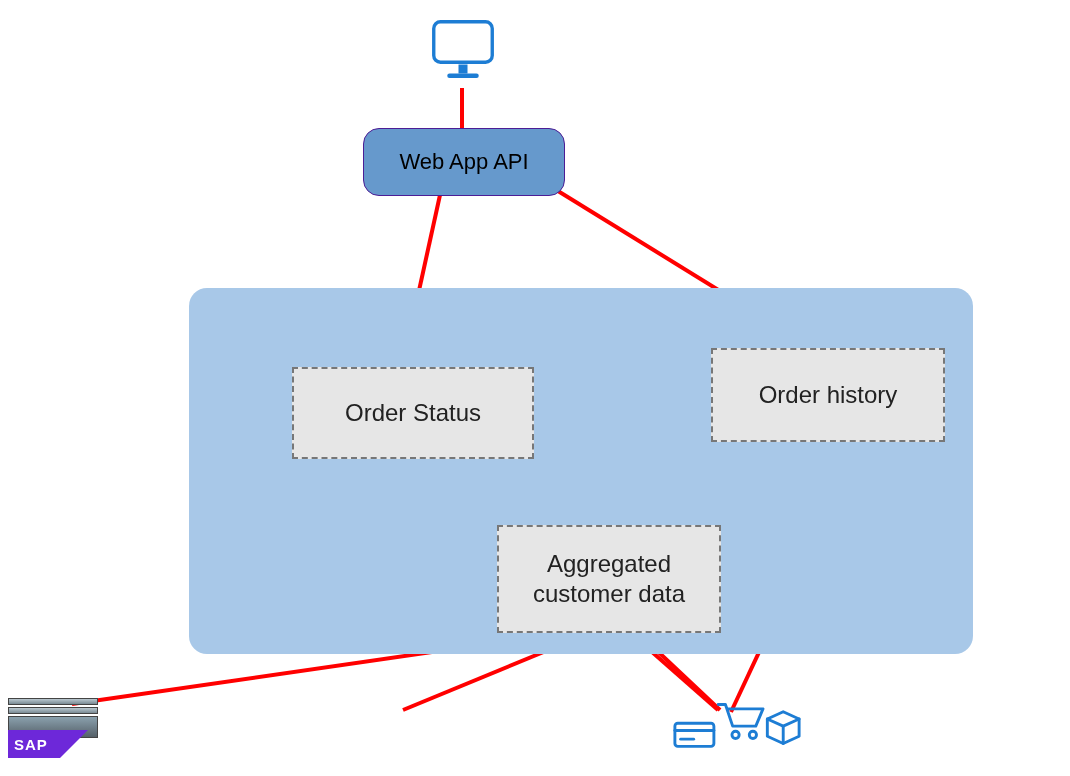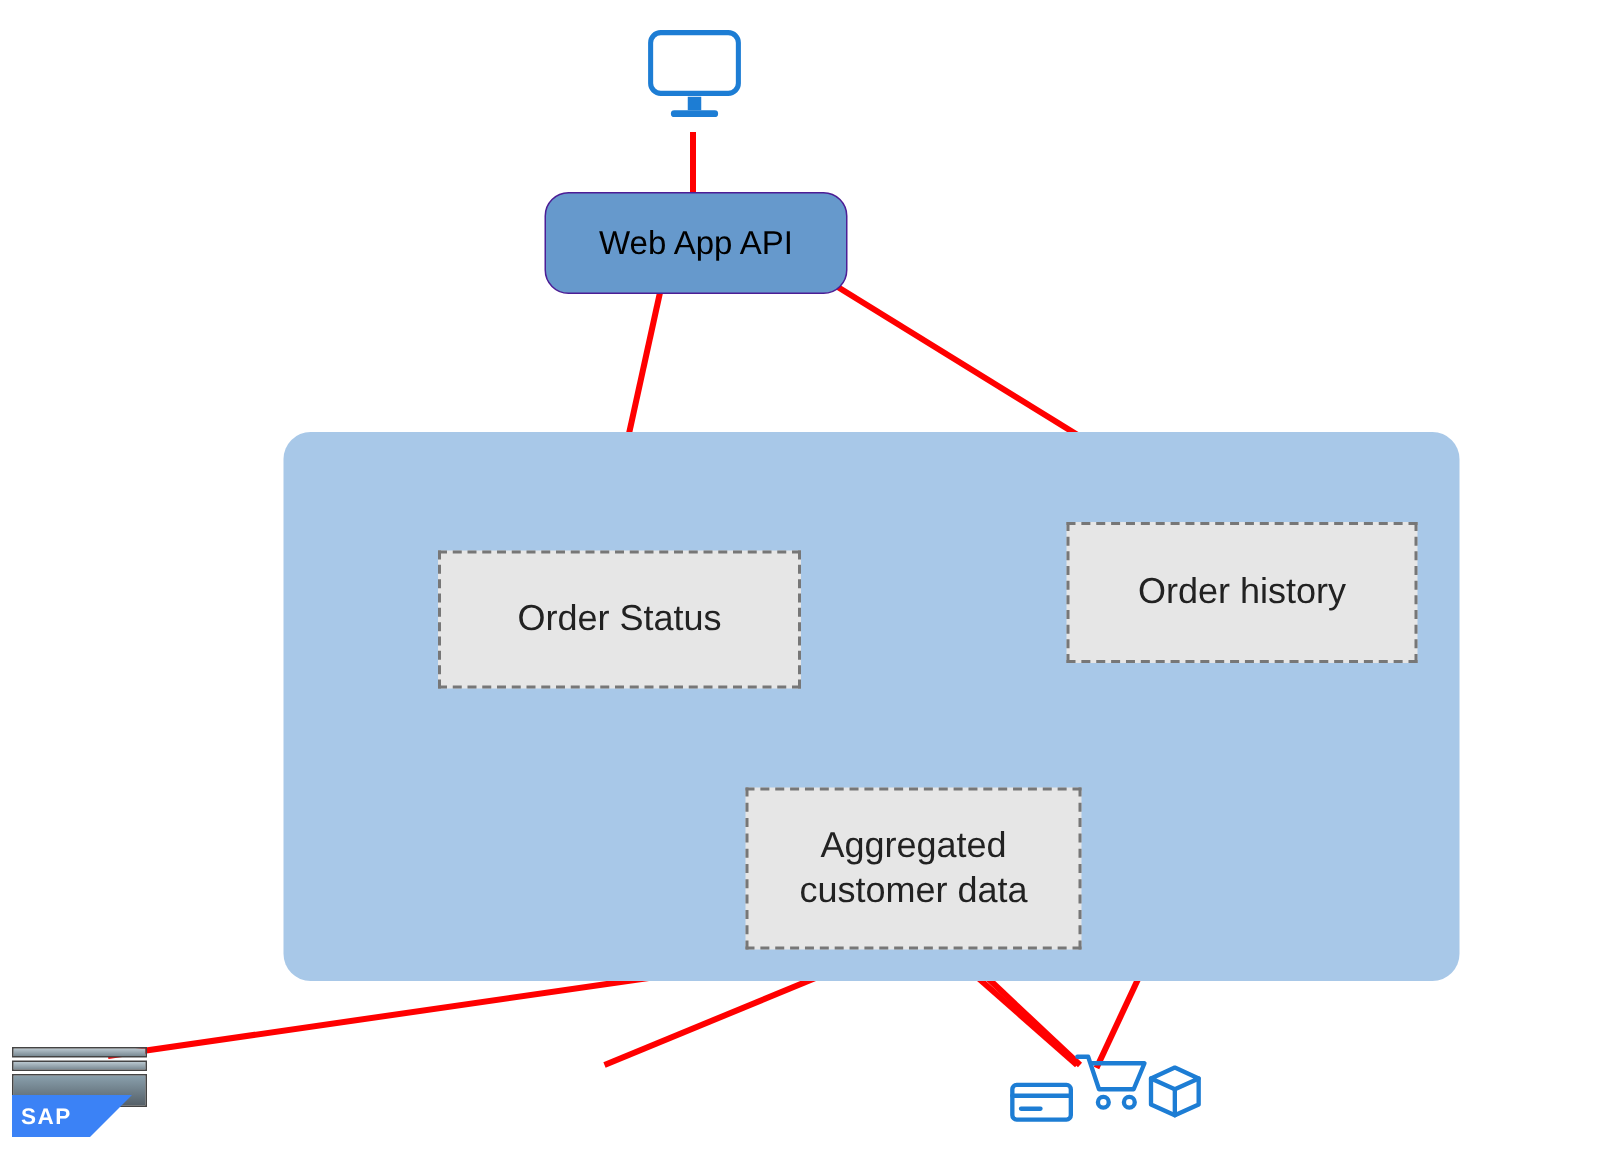--- a/index.html
+++ b/index.html
@@ -79,21 +79,21 @@
   }
   .sap-bar.tall { height: 20px; background: linear-gradient(to bottom,#8aa0ad,#556068);}
   .sap-logo {
     position:absolute;
     left:0; bottom:-2px;
     width: 74px; height: 28px;
   }
   .sap-logo-shape {
     position:absolute; left:0; top:0;
     width:74px; height:28px;
-    background: #3b82f6;
+    background: #6d28d9;
     clip-path: polygon(0 0, 100% 0, 65% 100%, 0 100%);
     display:flex; align-items:center; padding-left:6px;
     font-family: Arial, sans-serif;
   }
   .sap-text {
     color:#fff; font-weight:900; font-size:15px; letter-spacing:1px;
   }
 
   
   .sf-wrap { width:80px; height:56px; }

